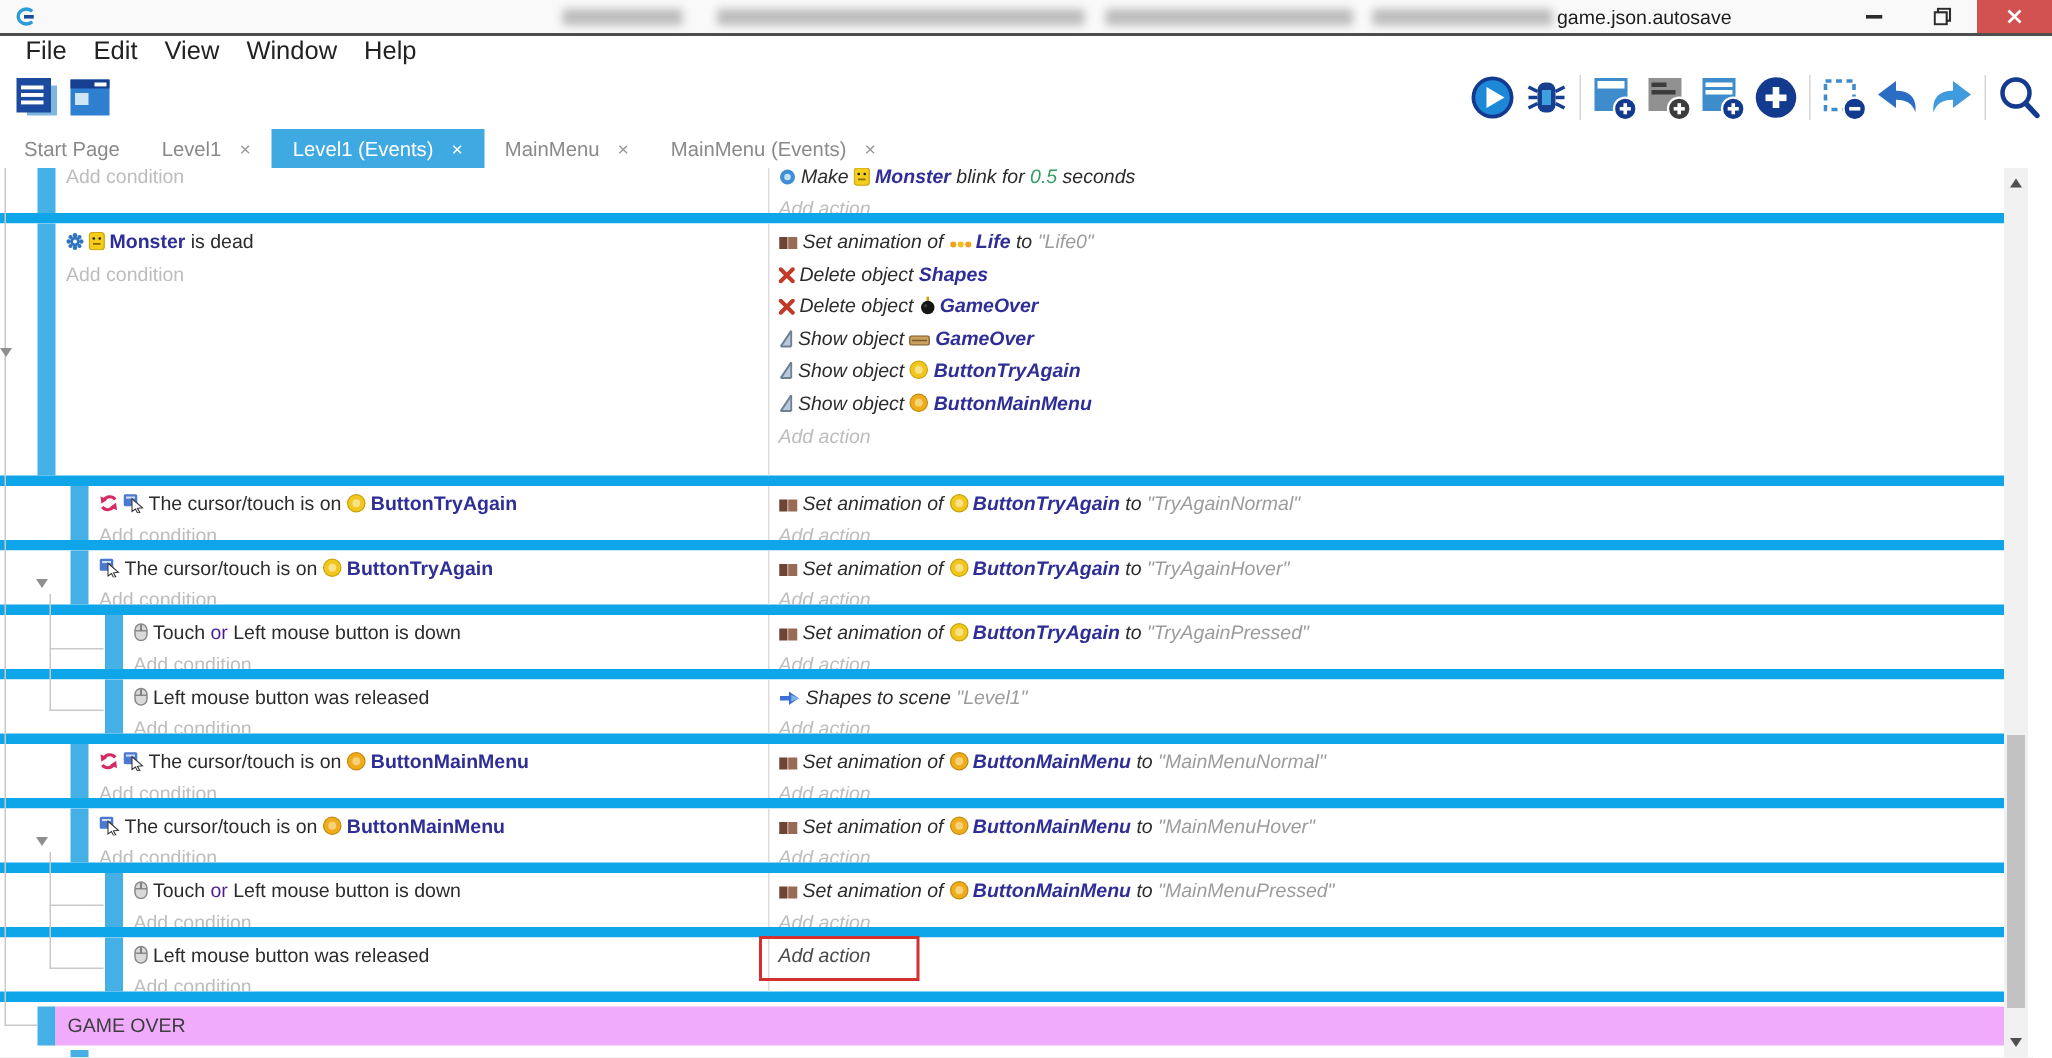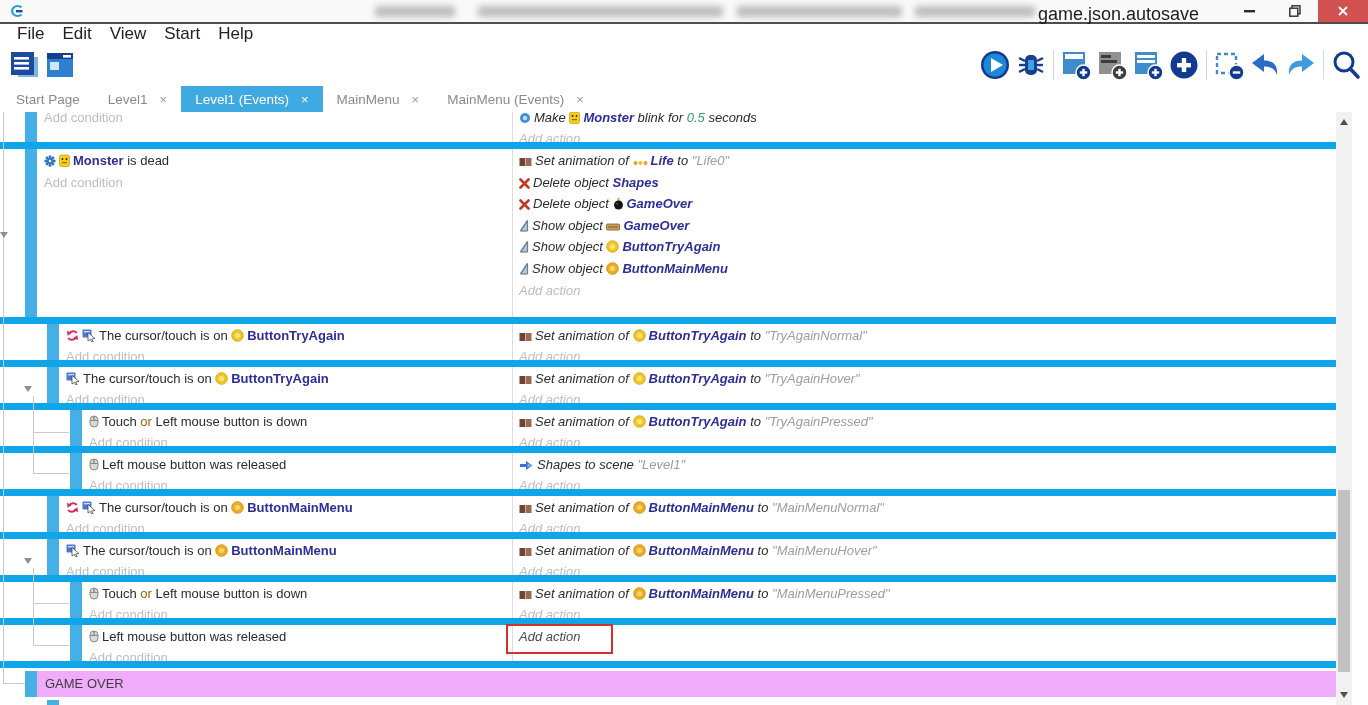--- a/index.html
+++ b/index.html
@@ -1,21 +1,21 @@
 <!DOCTYPE html>
 <html><head>
 <meta charset="utf-8">
 <style>
   html,body{margin:0;padding:0;background:#e8e8e8;}
   #app{position:relative;width:1368px;height:705px;background:#fff;overflow:hidden;
        font-family:"Liberation Sans",sans-serif;-webkit-font-smoothing:antialiased;}
   
   #titlebar{position:relative;height:22px;background:#f9f9f9;border-bottom:2px solid #4d4d4d;}
   #logo{position:absolute;left:8px;top:4px;}
-  #titletext{position:absolute;left:1038px;top:4px;font-size:18px;color:#1c1c1c;white-space:nowrap;}
+  #titletext{position:absolute;left:1038px;top:4px;font-size:13px;color:#1c1c1c;white-space:nowrap;}
   .blurchip{position:absolute;top:6px;height:11px;background:#bdbdbd;filter:blur(3px);border-radius:2px;}
   #winctrl{position:absolute;right:0;top:0;height:22px;display:flex;}
   .wbtn{width:46px;height:22px;display:flex;align-items:center;justify-content:center;}
   .wbtn.close{width:50px;background:#d25252;}
   
   #menubar{height:20px;background:#fff;display:flex;align-items:center;padding-left:8px;}
   .menuitem{font-size:17px;color:#222;padding:0 9px;cursor:default;}
   
   #toolbar{height:42px;background:#fff;position:relative;display:flex;align-items:center;}
   .tbtn{width:36px;height:34px;display:flex;align-items:center;justify-content:center;}
@@ -34,21 +34,21 @@
   .bar{position:absolute;top:0;bottom:0;width:12px;background:#45b0e6;}
   .cond{position:absolute;top:0;bottom:0;right:840px;padding-top:1px;overflow:hidden;}
   .act{position:absolute;top:0;bottom:0;left:512px;right:0;border-left:1px solid #dcdcdc;
        padding-left:6px;padding-top:1px;overflow:hidden;font-style:italic;}
   .ev-line{white-space:nowrap;height:var(--lh,21px);line-height:var(--lh,21px);font-size:13px;color:#2b2b2b;}
   .s-obj{color:#2e2e96;font-weight:bold;}
   .s-str{color:#9c9c9c;}
   .s-num{color:#2f9e63;}
   .s-ph{color:#bdbdbd;}
   .s-ph-dark{color:#4a4a4a;}
-  .s-dim{color:#a16207;margin-top:33px;}
+  .s-dim{color:#4c1d95;margin-top:33px;}
   .ic{display:inline-block;vertical-align:-2px;margin-right:3px;}
   .comment-row{position:relative;height:26px;margin-top:3px;}
   .comment-box{position:absolute;left:37px;right:0;top:0;bottom:0;background:#f0abfc;text-decoration:underline;}
   .comment-text{display:inline-block;padding-left:8px;line-height:26px;font-size:13px;color:#3d3d3d;}
   .partial-row{position:relative;height:6px;margin-top:3px;}
   .tl{position:absolute;background:#c9c9c9;}
   .arr{position:absolute;width:0;height:0;border-left:4px solid transparent;
        border-right:4px solid transparent;border-top:6px solid #8f8f8f;}
   #redbox{position:absolute;left:506px;top:512px;width:103px;height:26px;
           border:2px solid #d3302f;pointer-events:none;}
@@ -93,21 +93,21 @@
             <path d="M1 1 L9 9 M9 1 L1 9" stroke="#fff" stroke-width="1.8"></path>
           </svg>
       </div>
     </div>
   </div>
 
   <div id="menubar">
     <span class="menuitem">File</span>
     <span class="menuitem">Edit</span>
     <span class="menuitem">View</span>
-    <span class="menuitem">Start</span>
+    <span class="menuitem">Window</span>
     <span class="menuitem">Help</span>
   </div>
 
   <div id="toolbar">
     <div id="tb-left">
       <div class="tbtn">
         <svg width="32" height="32">
             <rect x="10" y="8" width="20" height="20" fill="#7fb6e0"></rect>
             <rect x="3" y="3" width="23" height="23" fill="#1b4a9e"></rect>
             <rect x="6" y="8" width="15" height="2.6" fill="#fff"></rect>

